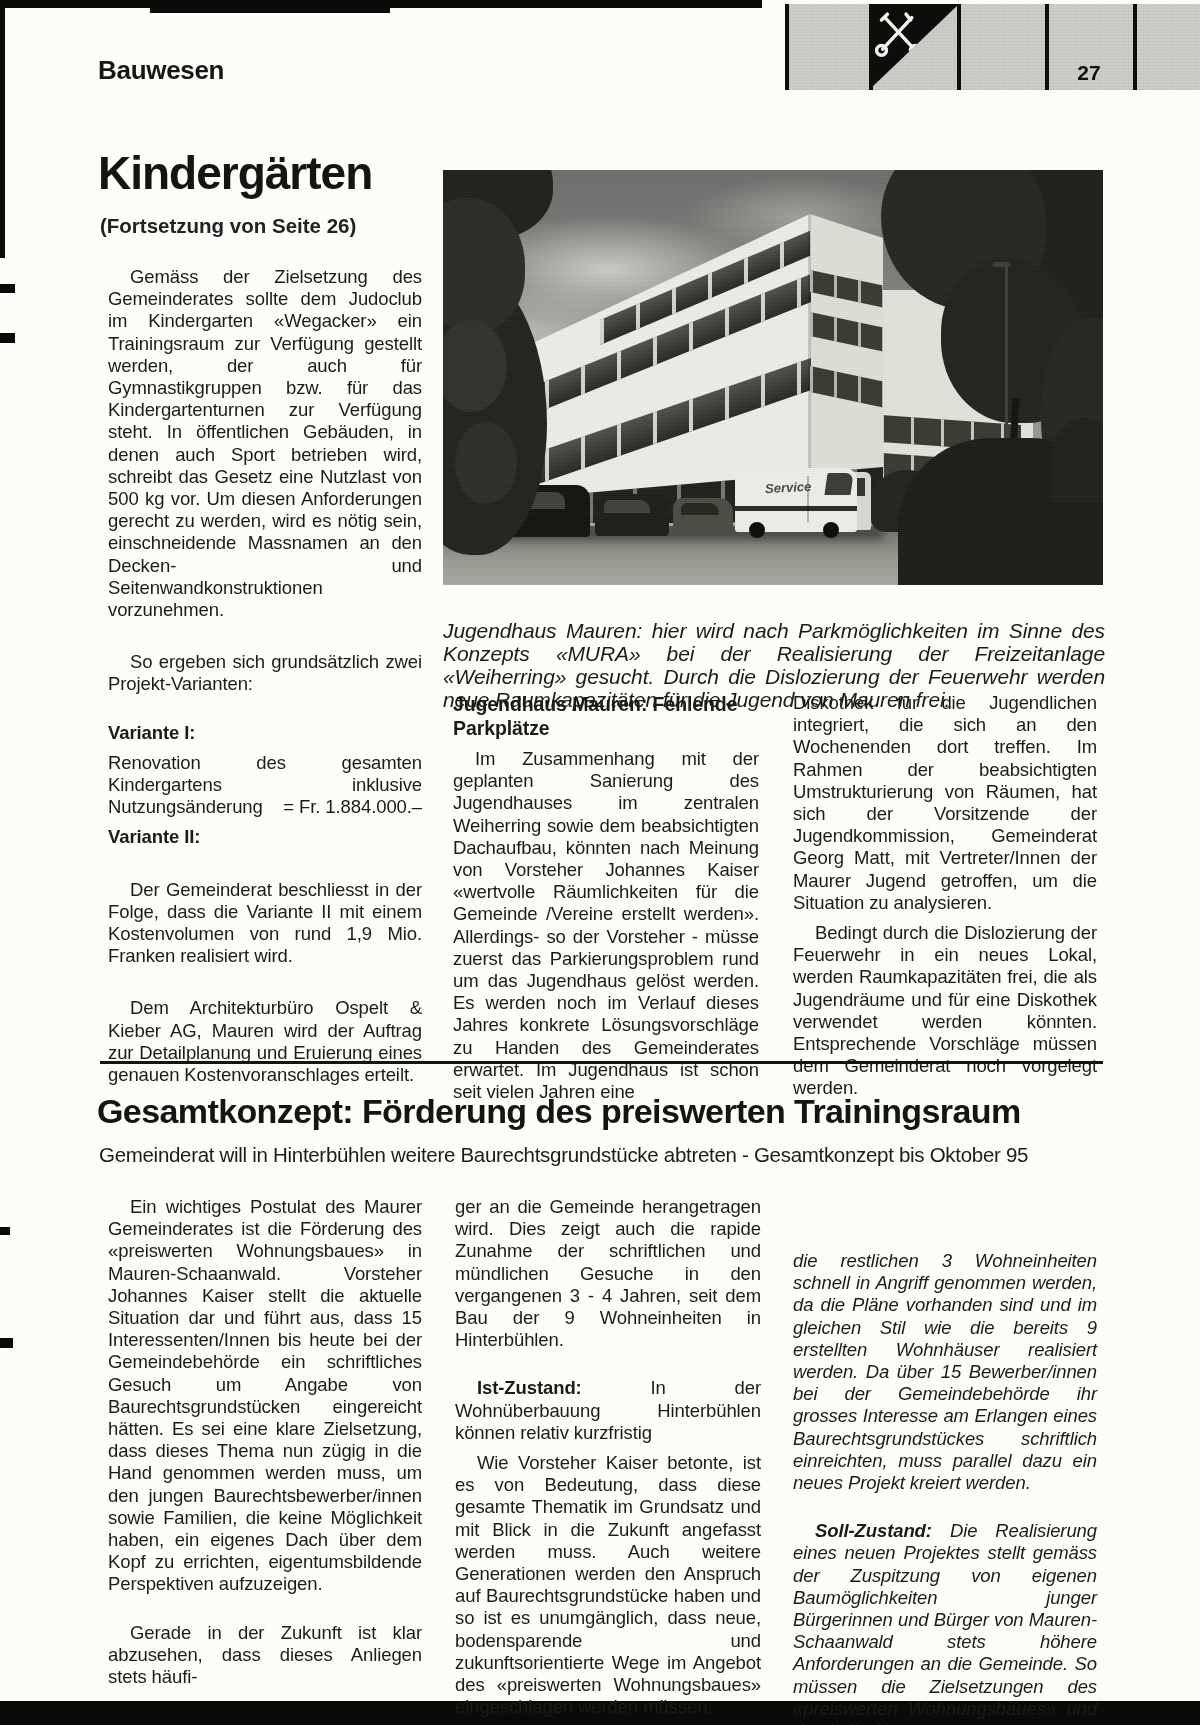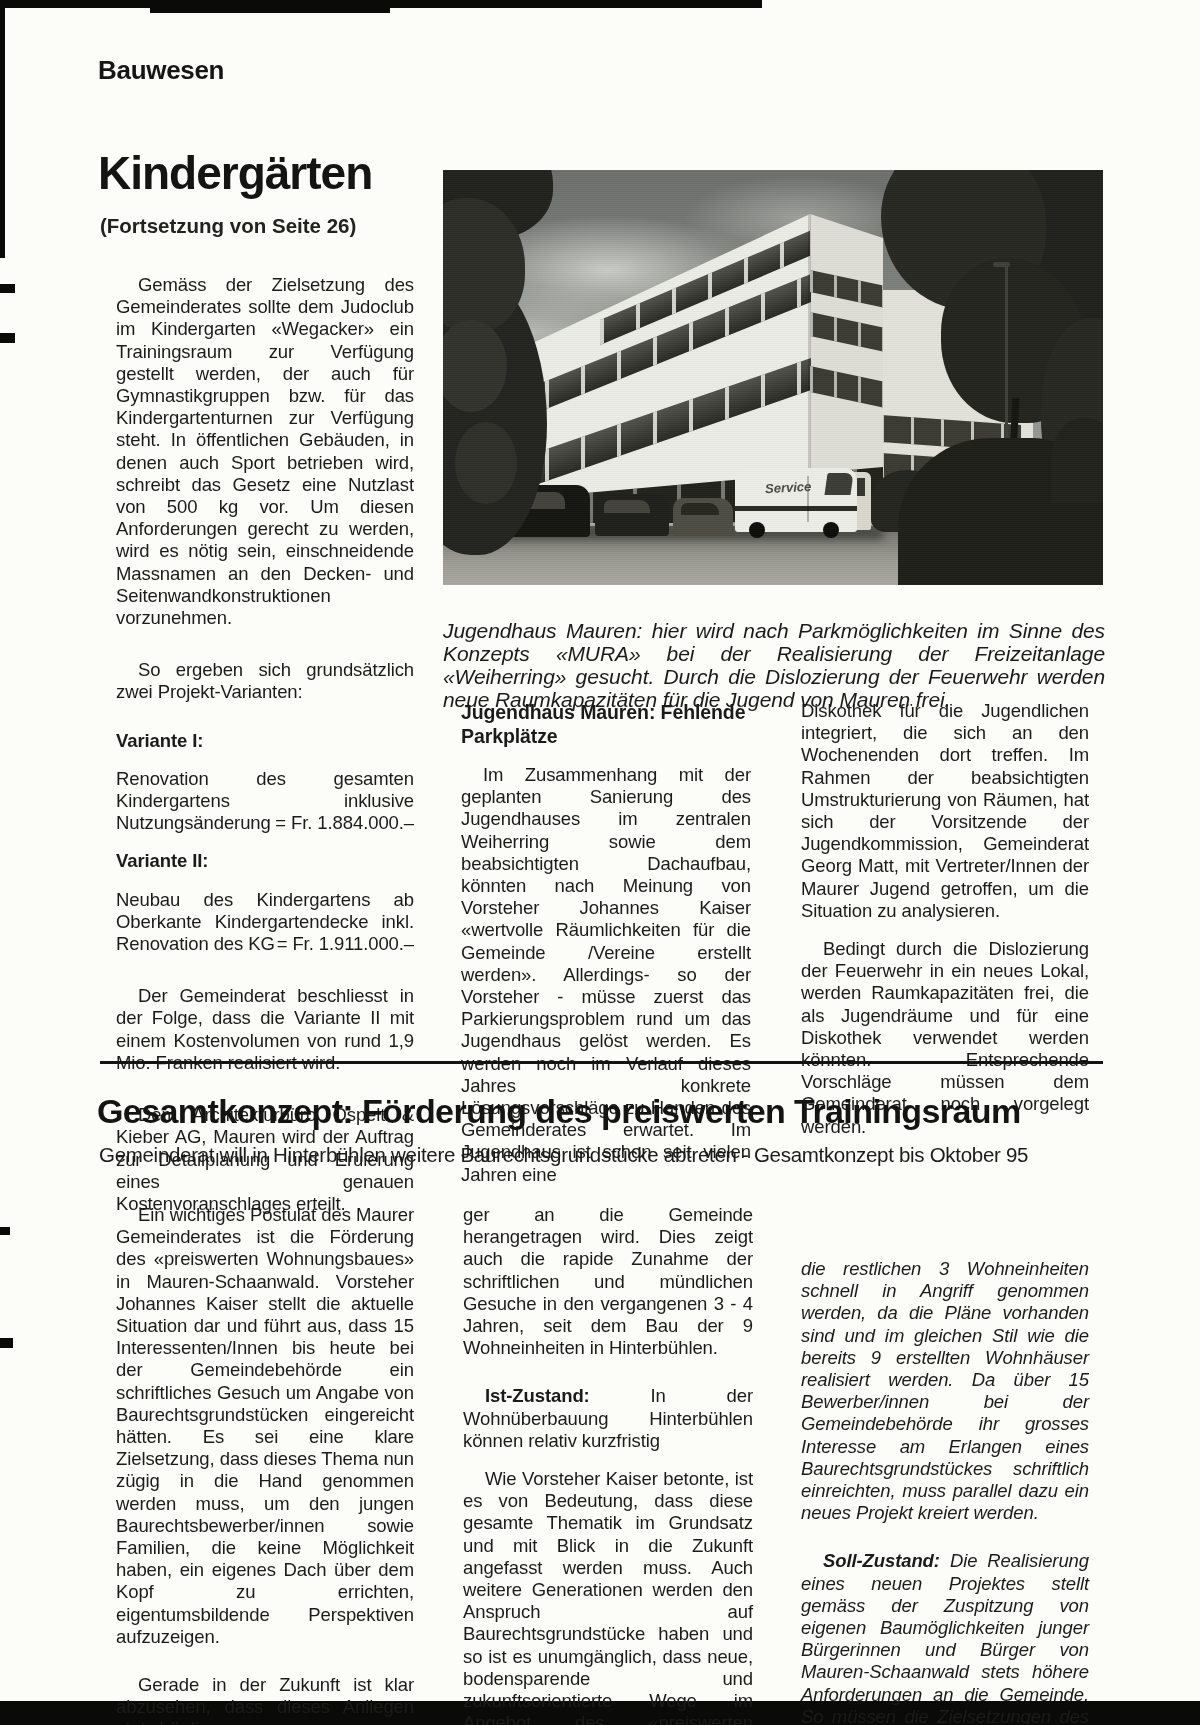--- a/index.html
+++ b/index.html
@@ -24,21 +24,21 @@
   .btri{position:absolute;left:84px;top:0;width:90px;height:86px;background:#0d0d0b;
         clip-path:polygon(0 0,100% 0,0 100%);}
   .btri svg{position:absolute;left:2px;top:2px;}
   .pagenum{position:absolute;left:260px;bottom:5px;width:88px;text-align:center;
            font-size:21px;font-weight:bold;color:#121210;}
   
   .a1-title{font-size:46px;font-weight:bold;letter-spacing:-1px;color:#141412;}
   .a1-cont{font-size:20.5px;color:#222;}
   .col{position:absolute;font-size:18.5px;line-height:22.2px;text-align:justify;
        letter-spacing:-.1px;hyphens:auto;-webkit-hyphens:auto;}
-  .col p{margin:16px;display:flow-root;}
+  .col p{margin:8px;display:flow-root;}
   .ind{text-indent:22px;}
   .mt{margin-top:26px !important;}
   .mt2{margin-top:30px !important;}
   .vlabel{font-weight:bold;}
   .amt{float:right;}
   .subhead{font-weight:bold;font-size:19.5px;line-height:24px;text-align:left;margin:0 0 6px 0;}
   .caption{position:absolute;left:443px;top:598px;width:662px;font-style:italic;
            font-size:21px;line-height:23px;text-align:justify;letter-spacing:-.1px;}
   .rule{position:absolute;left:100px;top:1061px;width:1003px;height:3px;background:#141412;}
   .a3-title{font-size:34px;font-weight:bold;letter-spacing:-.6px;color:#141412;}
@@ -122,31 +122,50 @@
   <div class="art" style="left:150px;top:0;width:240px;height:13px;"></div>
   <div class="art" style="left:0;top:0;width:5px;height:258px;"></div>
   <div class="art" style="left:0;top:284px;width:15px;height:9px;"></div>
   <div class="art" style="left:0;top:333px;width:15px;height:10px;"></div>
   <div class="art" style="left:0;top:1227px;width:10px;height:8px;"></div>
   <div class="art" style="left:0;top:1338px;width:13px;height:10px;"></div>
   <div class="art" style="left:0;top:1701px;width:1200px;height:24px;"></div>
 
   <div class="abs section-label" style="left:98px;top:55px;">Bauwesen</div>
 
+  <div class="banner">
+    <div class="bline" style="left:0;"></div>
+    <div class="bline" style="left:84px;"></div>
+    <div class="bline" style="left:172px;"></div>
+    <div class="bline" style="left:260px;"></div>
+    <div class="bline" style="left:348px;"></div>
+    <div class="btri">
+      <svg viewBox="0 0 48 48" width="56" height="56">
+        <g stroke="#f2f2ee" stroke-width="3" fill="none" stroke-linecap="round">
+          <line x1="10" y1="37" x2="35" y2="10"></line>
+          <circle cx="9" cy="38" r="4.2"></circle>
+          <line x1="30" y1="7" x2="34" y2="12"></line>
+          <line x1="37" y1="37" x2="12" y2="10"></line>
+          <circle cx="38" cy="38" r="4.2"></circle>
+          <line x1="9" y1="12" x2="14" y2="7"></line>
+        </g>
+      </svg>
+    </div>
+    <div class="pagenum">27</div>
+  </div>
 
   <div class="abs a1-title" style="left:98px;top:146px;">Kindergärten</div>
   <div class="abs a1-cont" style="left:100px;top:214px;font-weight:bold;">(Fortsetzung von Seite 26)</div>
 
   <div class="col" style="left:100px;top:258px;width:330px;">
     <p class="ind">Gemäss der Zielsetzung des Gemeinderates sollte dem Judoclub im Kindergarten «Wegacker» ein Trainingsraum zur Verfügung gestellt werden, der auch für Gymnastikgruppen bzw. für das Kindergartenturnen zur Verfügung steht. In öffentlichen Gebäuden, in denen auch Sport betrieben wird, schreibt das Gesetz eine Nutzlast von 500 kg vor. Um diesen Anforderungen gerecht zu werden, wird es nötig sein, einschneidende Massnamen an den Decken- und Seitenwandkonstruktionen vorzunehmen.</p>
     <p class="ind mt2">So ergeben sich grundsätzlich zwei Projekt-Varianten:</p>
     <p class="vlabel mt">Variante I:</p>
     <p><span>Renovation des gesamten Kindergartens inklusive Nutzungsänderung</span><span class="amt">= Fr. 1.884.000.–</span></p>
     <p class="vlabel">Variante II:</p>
-    <p><span>Neubau des Kindergartens ab Oberkante Kindergartendecke inkl. Renovation des KG</span><span class="amt">= Fr. 1.911.000.–</span></p>
     <p class="ind mt2">Der Gemeinderat beschliesst in der Folge, dass die Variante II mit einem Kostenvolumen von rund 1,9 Mio. Franken realisiert wird.</p>
     <p class="ind mt2">Dem Architekturbüro Ospelt &amp; Kieber AG, Mauren wird der Auftrag zur Detailplanung und Eruierung eines genauen Kostenvoranschlages erteilt.</p>
   </div>
 
   <div class="photo">
     <div class="cloud c1"></div>
     <div class="cloud c2"></div>
     <div class="cloud c3"></div>
 
     <div class="bldg-right">

